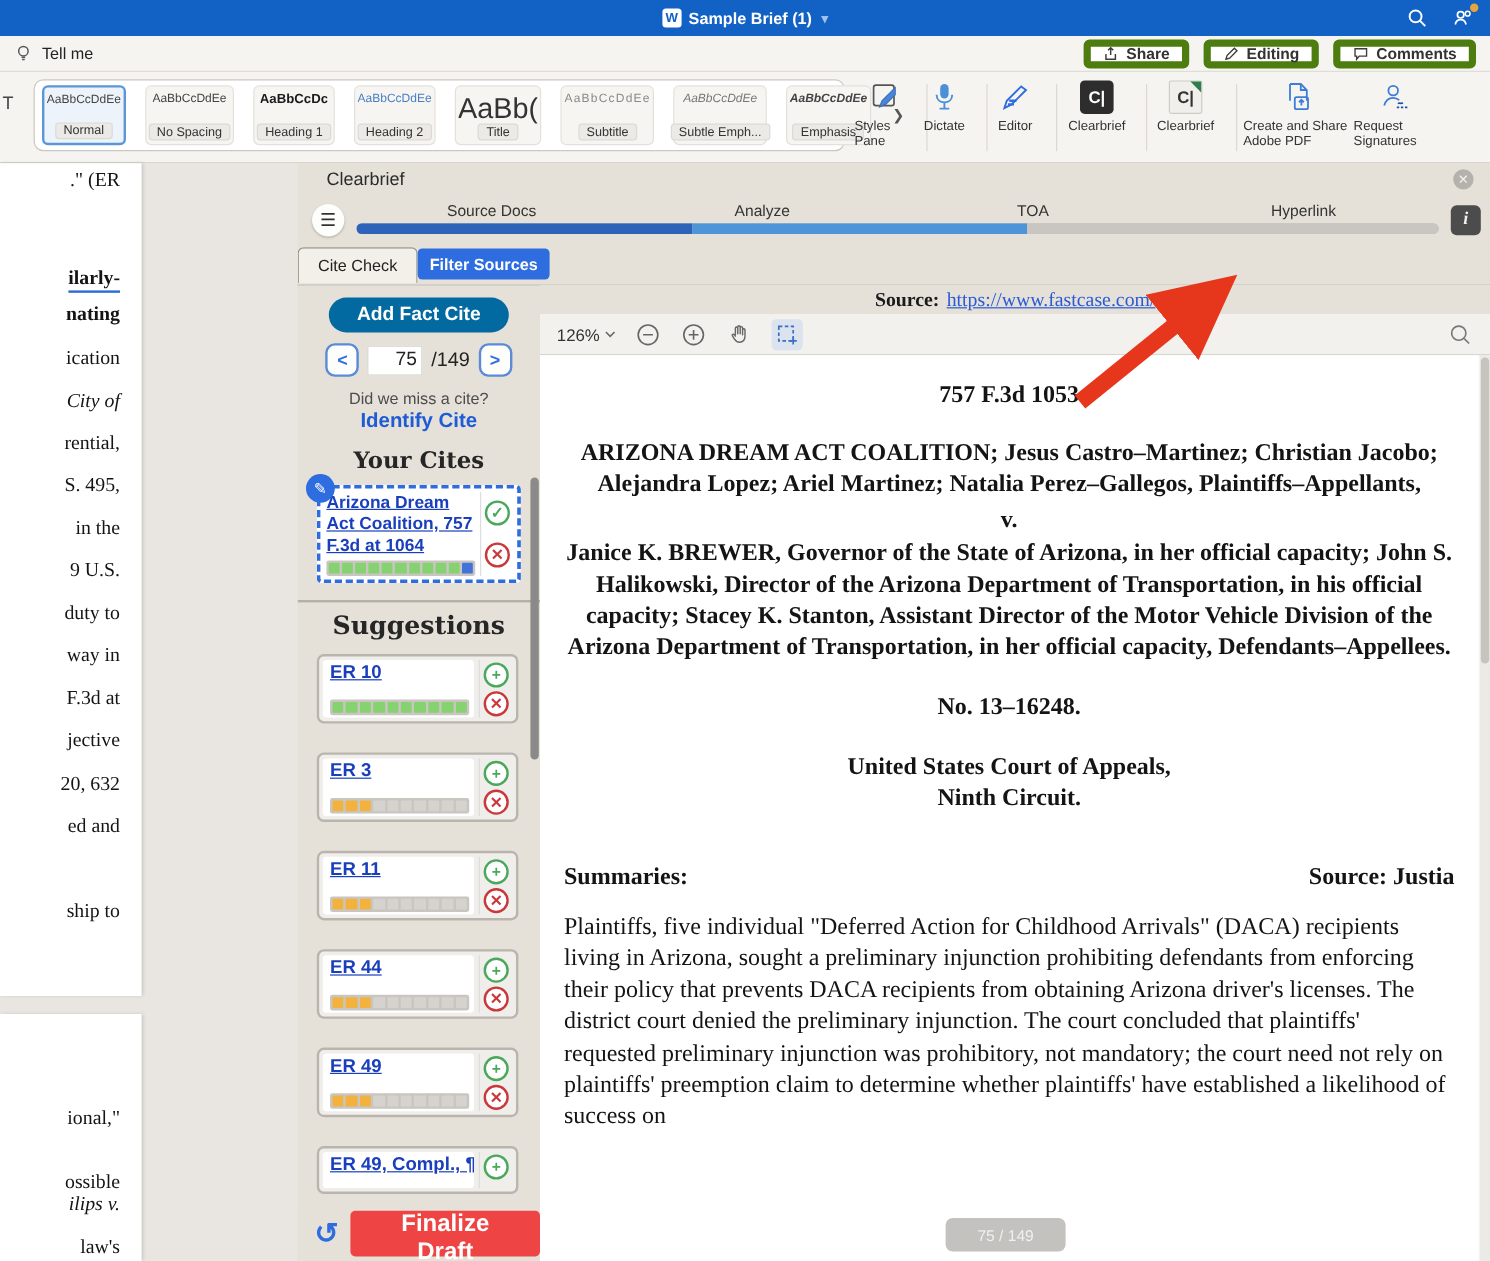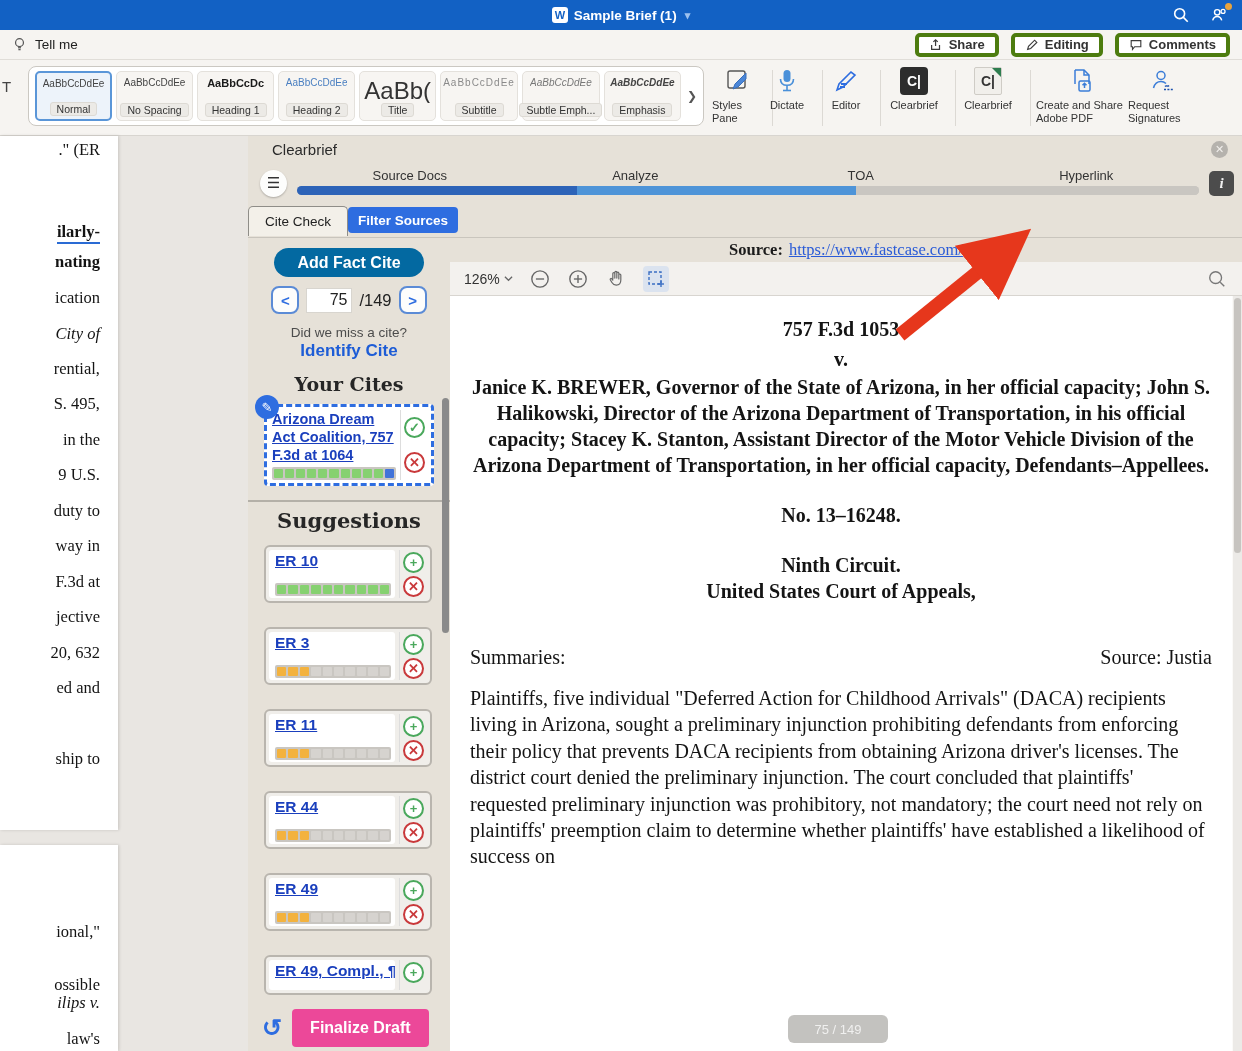--- a/index.html
+++ b/index.html
@@ -13,27 +13,27 @@
   .title-chevron { color:#9dc2ef; font-size:11px; margin-left:2px; }
   .titlebar-right { position:absolute; right:14px; top:0; height:30px; display:flex; align-items:center; gap:20px; }
   .tb-icon { width:18px; height:18px; position:relative; }
   .tb-icon svg { width:100%; height:100%; }
   .badge-dot { position:absolute; top:-3px; right:-4px; width:7px; height:7px; border-radius:50%; background:#e8a33d; }
 
   
   .tellme-bar { position:absolute; top:30px; left:0; width:100%; height:30px; background:#f6f4f1; border-bottom:1px solid #e0ddd8; display:flex; align-items:center; padding:0 12px; }
   .tellme-left { display:flex; align-items:center; gap:8px; font-size:13.5px; color:#222; }
   .tellme-right { margin-left:auto; display:flex; gap:12px; }
-  .chrome-btn { display:flex; align-items:center; gap:6px; background:#fff; border:4px solid #4d7c0f; border-radius:5px; height:24px; padding:0 10px; font-size:13px; font-weight:bold; color:#333; }
+  .chrome-btn { display:flex; align-items:center; gap:6px; background:#fff; border:6px solid #4d7c0f; border-radius:5px; height:24px; padding:0 10px; font-size:13px; font-weight:bold; color:#333; }
   .chrome-btn svg { width:14px; height:14px; }
 
   
   .ribbon { position:absolute; top:60px; left:0; width:100%; height:76px; background:#f6f4f1; border-bottom:1px solid #d8d5d0; }
   .ribbon-frag { position:absolute; left:2px; top:18px; font-size:15px; color:#444; }
-  .style-gallery { position:absolute; left:28px; top:6px; width:676px; height:60px; background:#fff; border:1px solid #cbc8c2; border-radius:8px; display:flex; align-items:center; padding:4px 6px; gap:4px; }
+  .style-gallery { position:absolute; left:28px; top:6px; width:676px; height:60px; background:#fff; border:1px solid #cbc8c2; border-radius:8px; display:flex; align-items:center; padding:4px 6px; gap:16px; }
   .style-cell { width:78px; height:50px; border-radius:5px; display:flex; flex-direction:column; align-items:center; justify-content:space-between; padding:5px 2px 3px 2px; background:#f7f5f2; border:1px solid #e4e1dc; }
   .style-cell.selected { border:2px solid #5a96d8; background:#edf3fa; }
   .style-sample { font-size:10px; color:#444; white-space:nowrap; overflow:hidden; }
   .style-label { font-size:10.5px; color:#333; background:#eceae6; border:1px solid #dddad4; border-radius:3px; padding:0 6px; white-space:nowrap; }
   .s-h1 { font-weight:bold; font-size:11px; color:#1a1a1a; }
   .s-h2 { color:#4a7fc1; }
   .s-title { font-size:24px; color:#333; }
   .s-sub { color:#8a8a8a; letter-spacing:1px; }
   .s-subem { font-style:italic; color:#777; }
   .s-em { font-style:italic; font-weight:bold; color:#444; }
@@ -99,21 +99,21 @@
   .act-plus { border:2px solid #4aa85c; color:#4aa85c; }
   .pencil-badge { position:absolute; top:-12px; left:-12px; width:24px; height:24px; border-radius:50%; background:#2e6de0; color:#fff; font-size:13px; display:flex; align-items:center; justify-content:center; }
   .side-divider { margin:14px 0 0 0; border-top:2px solid #b4b0a8; }
   .sugg-heading { margin-top:6px; text-align:center; font-family:"DejaVu Serif", serif; font-weight:bold; font-size:21px; color:#262626; }
   .sugg-card { position:relative; margin:0 18px 0 16px; background:#f0eeea; border:2px solid #b9b5ae; border-radius:6px; padding:3px; display:flex; height:58px; }
   .sugg-card .card-main { flex:1; background:#fff; border-radius:3px; display:flex; flex-direction:column; justify-content:space-between; padding:2px 4px 2px 6px; overflow:hidden; }
   .sugg-link { font-size:15.5px; font-weight:bold; color:#1a3fbd; text-decoration:underline; white-space:nowrap; }
   .side-scroll { position:absolute; right:1px; top:160px; width:7px; height:235px; background:#8a8a8a; border-radius:4px; }
   .finalize-row { position:absolute; left:0; right:0; bottom:0; height:46px; background:#e6e1d8; display:flex; align-items:center; gap:10px; padding-left:14px; }
   .undo-icon { font-size:24px; color:#2e6de0; font-weight:bold; transform:scaleX(1); }
-  .finalize-btn { height:38px; background:#ec4899; color:#fff; border:none; border-radius:4px; font-size:16px; font-weight:bold; padding:0 18px; }
+  .finalize-btn { height:38px; background:#ef4444; color:#fff; border:none; border-radius:4px; font-size:20px; font-weight:bold; padding:0 18px; }
 
   
   .viewer { flex:1; position:relative; display:flex; flex-direction:column; background:#fbfaf8; }
   .source-row { height:24px; background:#e6e1d8; display:flex; align-items:center; justify-content:center; gap:6px; font-family:"Liberation Serif", serif; }
   .source-label { font-size:16.5px; font-weight:bold; color:#1a1a1a; }
   .source-url { font-size:16.5px; color:#2a5bd7; text-decoration:underline; }
   .viewer-toolbar { height:34px; background:#f3f1ee; border-bottom:1px solid #d8d5d0; display:flex; align-items:center; padding:0 14px; gap:16px; position:relative; }
   .zoom-level { font-size:14px; color:#333; display:flex; align-items:center; gap:4px; }
   .vt-icon { width:22px; height:22px; display:flex; align-items:center; justify-content:center; }
   .vt-icon svg { width:20px; height:20px; }
@@ -121,21 +121,21 @@
   .vt-search { margin-left:auto; }
   .doc-page { flex:1; background:#fff; margin-right:10px; overflow:hidden; position:relative; padding:14px 20px 0 20px; font-family:"Liberation Serif", serif; color:#141414; }
   .doc-center { text-align:center; font-weight:bold; font-size:20px; line-height:1.3; }
   .doc-citation { margin-top:6px; }
   .doc-caption { margin-top:22px; }
   .doc-v { margin-top:4px; }
   .doc-defendants { margin-top:2px; }
   .doc-docket { margin-top:24px; }
   .doc-court { margin-top:24px; }
   .doc-argued { margin-top:24px; }
-  .doc-summrow { margin-top:42px; display:flex; justify-content:space-between; font-weight:normal; font-size:20px; }
+  .doc-summrow { margin-top:42px; display:flex; justify-content:space-between; font-weight:bold; font-size:20px; }
   .doc-para { margin-top:16px; font-size:20px; line-height:1.32; text-align:left; }
   .viewer-scroll { position:absolute; right:0; top:58px; width:9px; height:calc(100% - 58px); background:#eceae7; }
   .viewer-scroll .thumb { position:absolute; top:2px; left:1px; width:7px; height:255px; background:#c7c4c0; border-radius:4px; }
   .page-overlay { position:absolute; left:338px; bottom:8px; width:100px; height:28px; background:rgba(175,173,170,0.75); border-radius:6px; color:rgba(255,255,255,0.75); font-family:"Liberation Sans", sans-serif; font-size:13px; display:flex; align-items:center; justify-content:center; }
   .red-arrow { position:absolute; left:395px; top:-28px; width:230px; height:150px; pointer-events:none; z-index:5; }
 </style>
 </head>
 <body>
 
 <div class="app">
@@ -568,26 +568,27 @@
             <span class="vt-icon vt-search">
               <svg viewBox="0 0 22 22">
                   <circle cx="9.5" cy="9.5" r="6.5" fill="none" stroke="#777" stroke-width="1.5"></circle>
                   <line x1="14.5" y1="14.5" x2="19" y2="19" stroke="#777" stroke-width="1.5"></line>
                 </svg>
             </span>
           </div>
 
           <div class="doc-page">
             <div class="doc-center doc-citation">757 F.3d 1053</div>
+            <div class="doc-center doc-caption">ARIZONA DREAM ACT COALITION; Jesus Castro–Martinez; Christian Jacobo; Alejandra Lopez; Ariel Martinez; Natalia Perez–Gallegos, Plaintiffs–Appellants,</div>
             <div class="doc-center doc-v">v.</div>
             <div class="doc-center doc-defendants">Janice K. BREWER, Governor of the State of Arizona, in her official capacity; John S. Halikowski, Director of the Arizona Department of Transportation, in his official capacity; Stacey K. Stanton, Assistant Director of the Motor Vehicle Division of the Arizona Department of Transportation, in her official capacity, Defendants–Appellees.</div>
             <div class="doc-center doc-docket">No. 13–16248.</div>
             <div class="doc-center doc-court">
+              <div>United States Court of Appeals,</div>
               <div>Ninth Circuit.</div>
-              <div>United States Court of Appeals,</div>
             </div>
             <div class="doc-summrow">
               <span>Summaries:</span>
               <span>Source: Justia</span>
             </div>
             <div class="doc-para">Plaintiffs, five individual "Deferred Action for Childhood Arrivals" (DACA) recipients living in Arizona, sought a preliminary injunction prohibiting defendants from enforcing their policy that prevents DACA recipients from obtaining Arizona driver's licenses. The district court denied the preliminary injunction. The court concluded that plaintiffs' requested preliminary injunction was prohibitory, not mandatory; the court need not rely on plaintiffs' preemption claim to determine whether plaintiffs' have established a likelihood of success on</div>
             <div class="page-overlay">75 / 149</div>
           </div>
 
           <div class="viewer-scroll">

